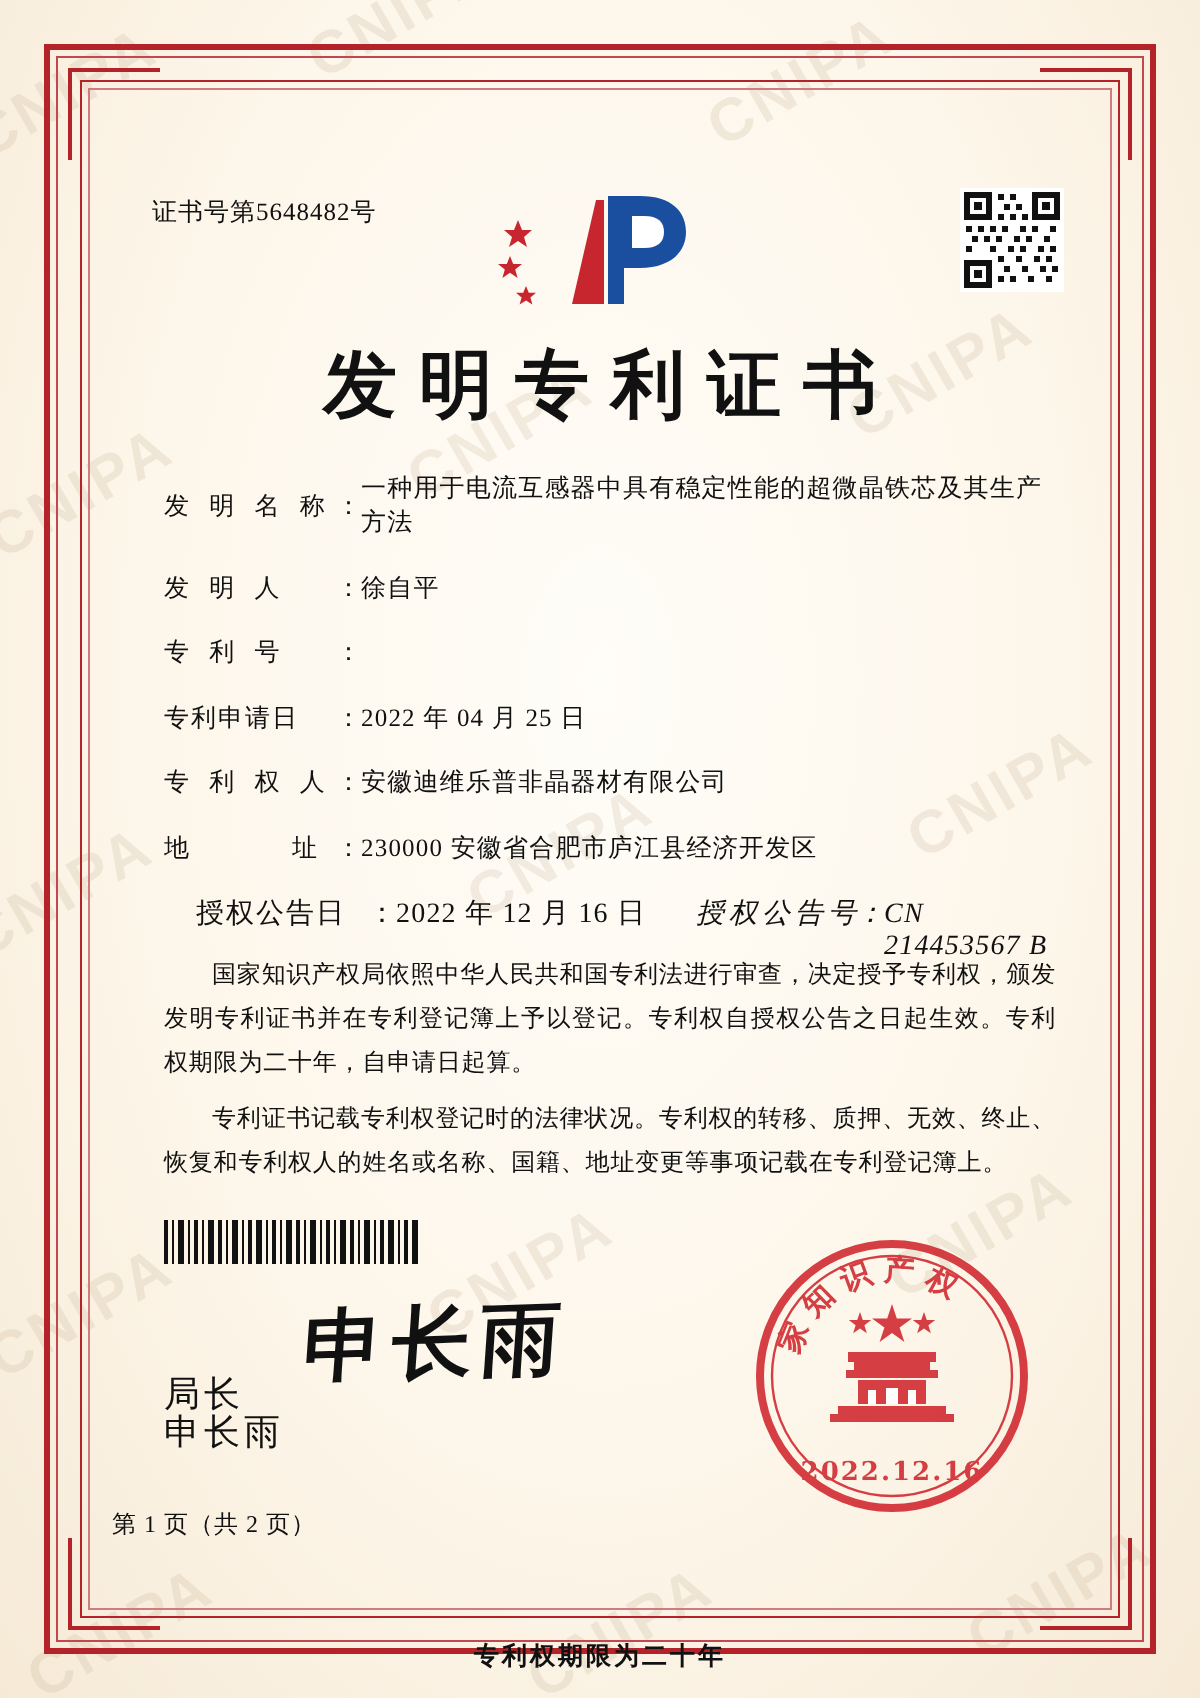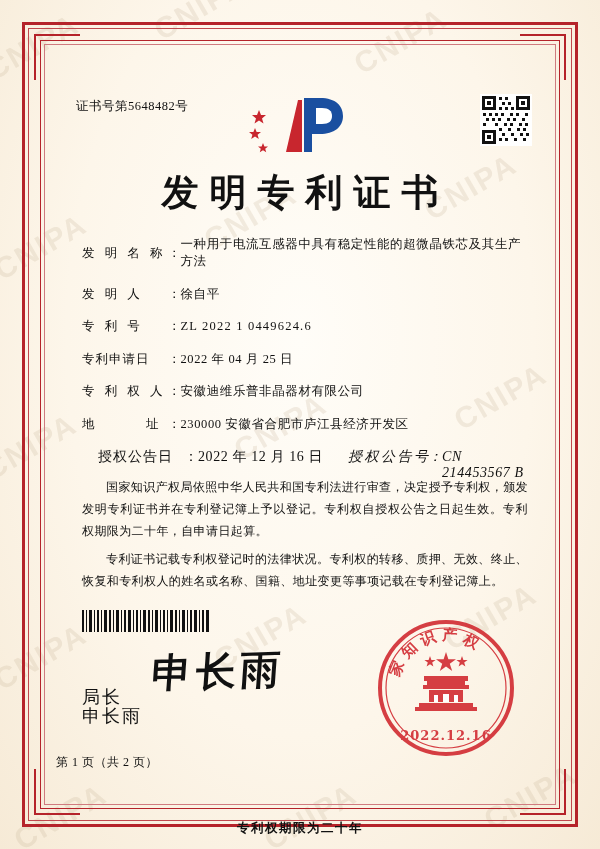--- a/index.html
+++ b/index.html
@@ -353,21 +353,20 @@
         <span class="fvalue">一种用于电流互感器中具有稳定性能的超微晶铁芯及其生产方法</span>
       </div>
       <div class="field">
         <span class="flabel">发 明 人</span>
         <span class="fsep">：</span>
         <span class="fvalue">徐自平</span>
       </div>
       <div class="field">
         <span class="flabel">专 利 号</span>
         <span class="fsep">：</span>
-        <span class="fvalue mono">ZL 2022 1 0449624.6</span>
       </div>
       <div class="field">
         <span class="flabel wide">专利申请日</span>
         <span class="fsep">：</span>
         <span class="fvalue">2022 年 04 月 25 日</span>
       </div>
       <div class="field">
         <span class="flabel">专 利 权 人</span>
         <span class="fsep">：</span>
         <span class="fvalue">安徽迪维乐普非晶器材有限公司</span>

